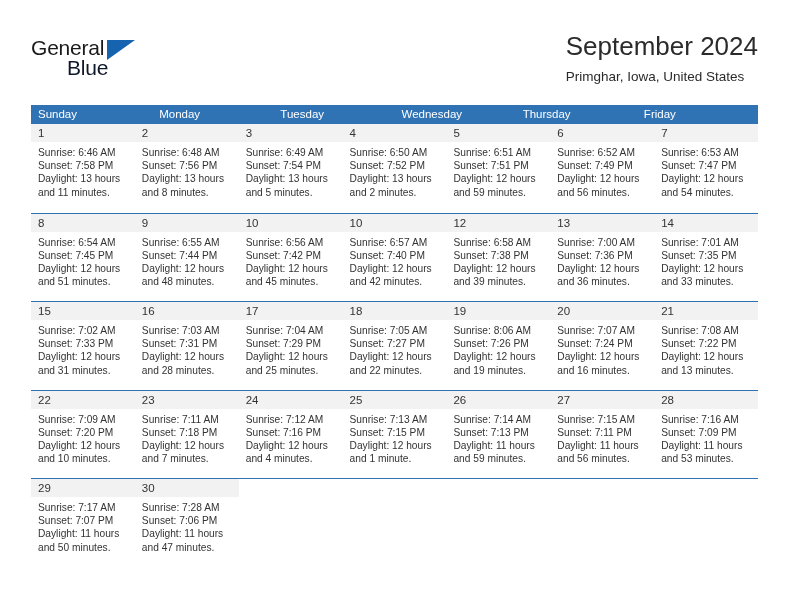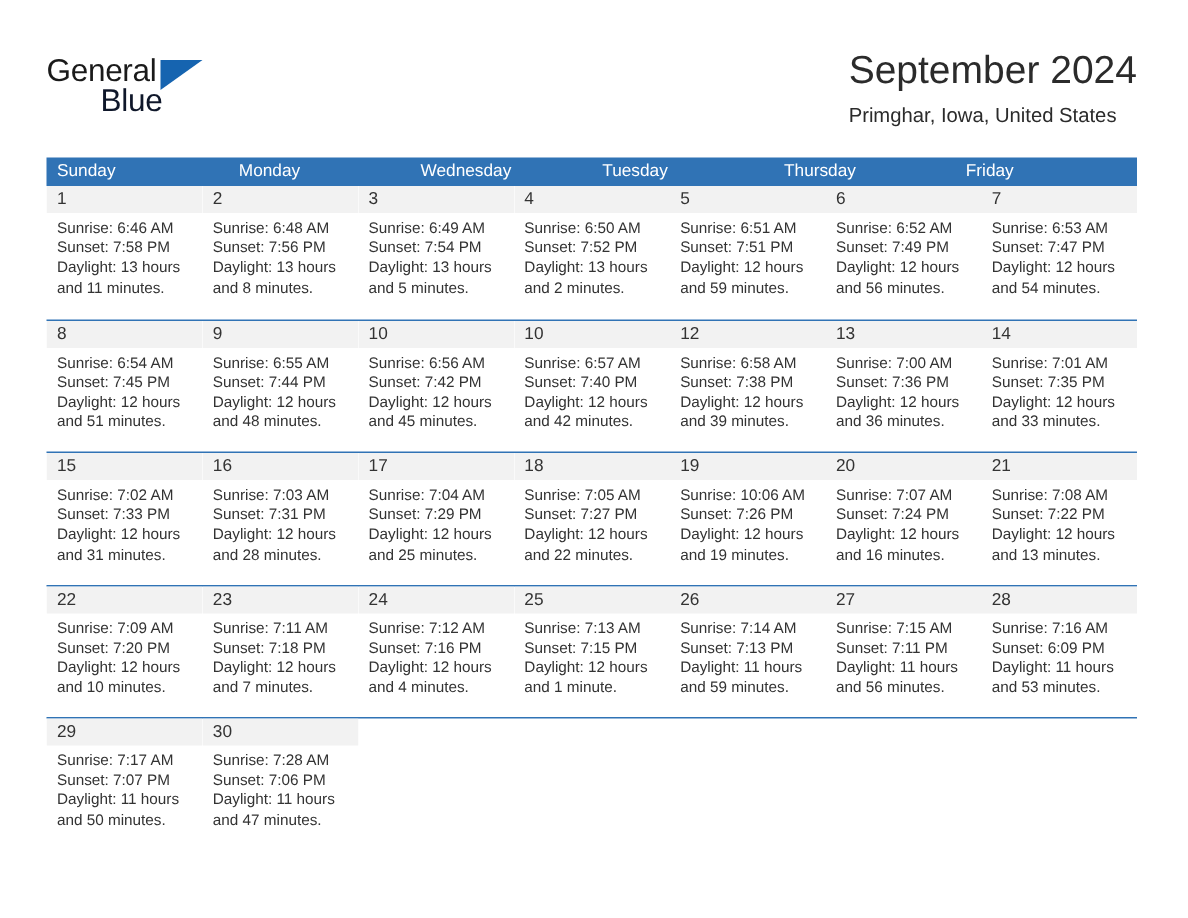--- a/index.html
+++ b/index.html
@@ -165,22 +165,22 @@
       <div class="cal-subtitle">Primghar, Iowa, United States</div>
     </div>
 
   </div>
 
   <div class="calendar">
 
     <div class="weekday-row">
       <div class="weekday">Sunday</div>
       <div class="weekday">Monday</div>
+      <div class="weekday">Tuesday</div>
       <div class="weekday">Wednesday</div>
-      <div class="weekday">Tuesday</div>
       <div class="weekday">Thursday</div>
       <div class="weekday">Friday</div>
     </div>
 
     <div id="weeks-container">
         <div class="week-row">
           <div class="day-cell filled">
             <div class="daynum-band">
               <div class="daynum">1</div>
             </div>
@@ -380,21 +380,21 @@
               <div class="day-line">Sunset: 7:27 PM</div>
               <div class="day-line">Daylight: 12 hours</div>
               <div class="day-line">and 22 minutes.</div>
             </div>
           </div>
           <div class="day-cell filled">
             <div class="daynum-band">
               <div class="daynum">19</div>
             </div>
             <div class="day-body">
-              <div class="day-line">Sunrise: 10:06 AM</div>
+              <div class="day-line">Sunrise: 8:06 AM</div>
               <div class="day-line">Sunset: 7:26 PM</div>
               <div class="day-line">Daylight: 12 hours</div>
               <div class="day-line">and 19 minutes.</div>
             </div>
           </div>
           <div class="day-cell filled">
             <div class="daynum-band">
               <div class="daynum">20</div>
             </div>
             <div class="day-body">
@@ -482,21 +482,21 @@
               <div class="day-line">Daylight: 11 hours</div>
               <div class="day-line">and 56 minutes.</div>
             </div>
           </div>
           <div class="day-cell filled">
             <div class="daynum-band">
               <div class="daynum">28</div>
             </div>
             <div class="day-body">
               <div class="day-line">Sunrise: 7:16 AM</div>
-              <div class="day-line">Sunset: 6:09 PM</div>
+              <div class="day-line">Sunset: 7:09 PM</div>
               <div class="day-line">Daylight: 11 hours</div>
               <div class="day-line">and 53 minutes.</div>
             </div>
           </div>
         </div>
         <div class="week-row">
           <div class="day-cell filled">
             <div class="daynum-band">
               <div class="daynum">29</div>
             </div>

